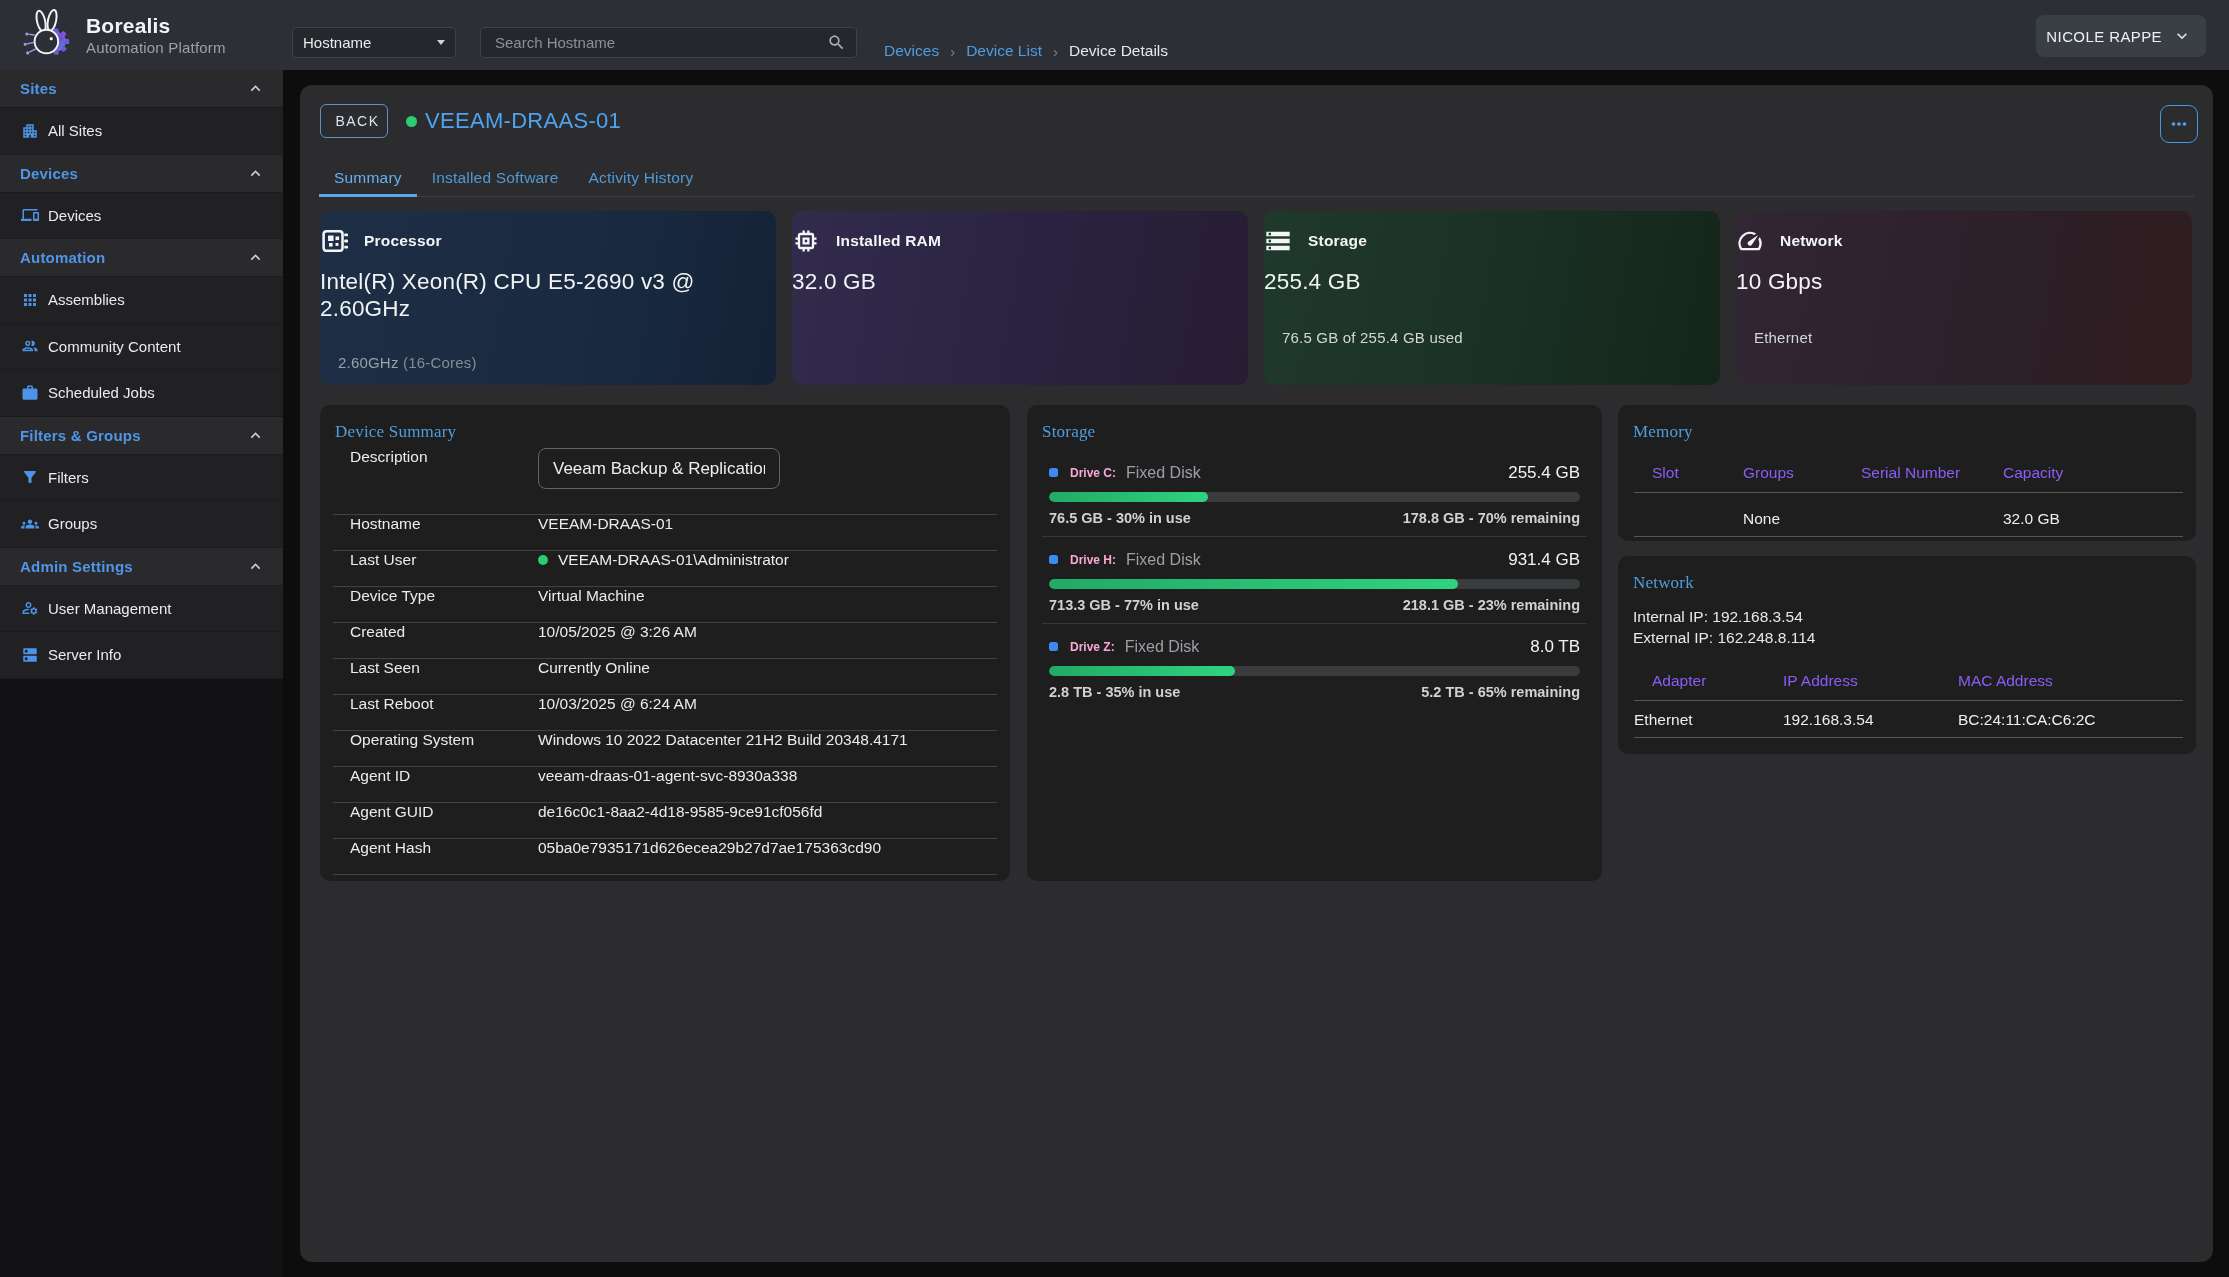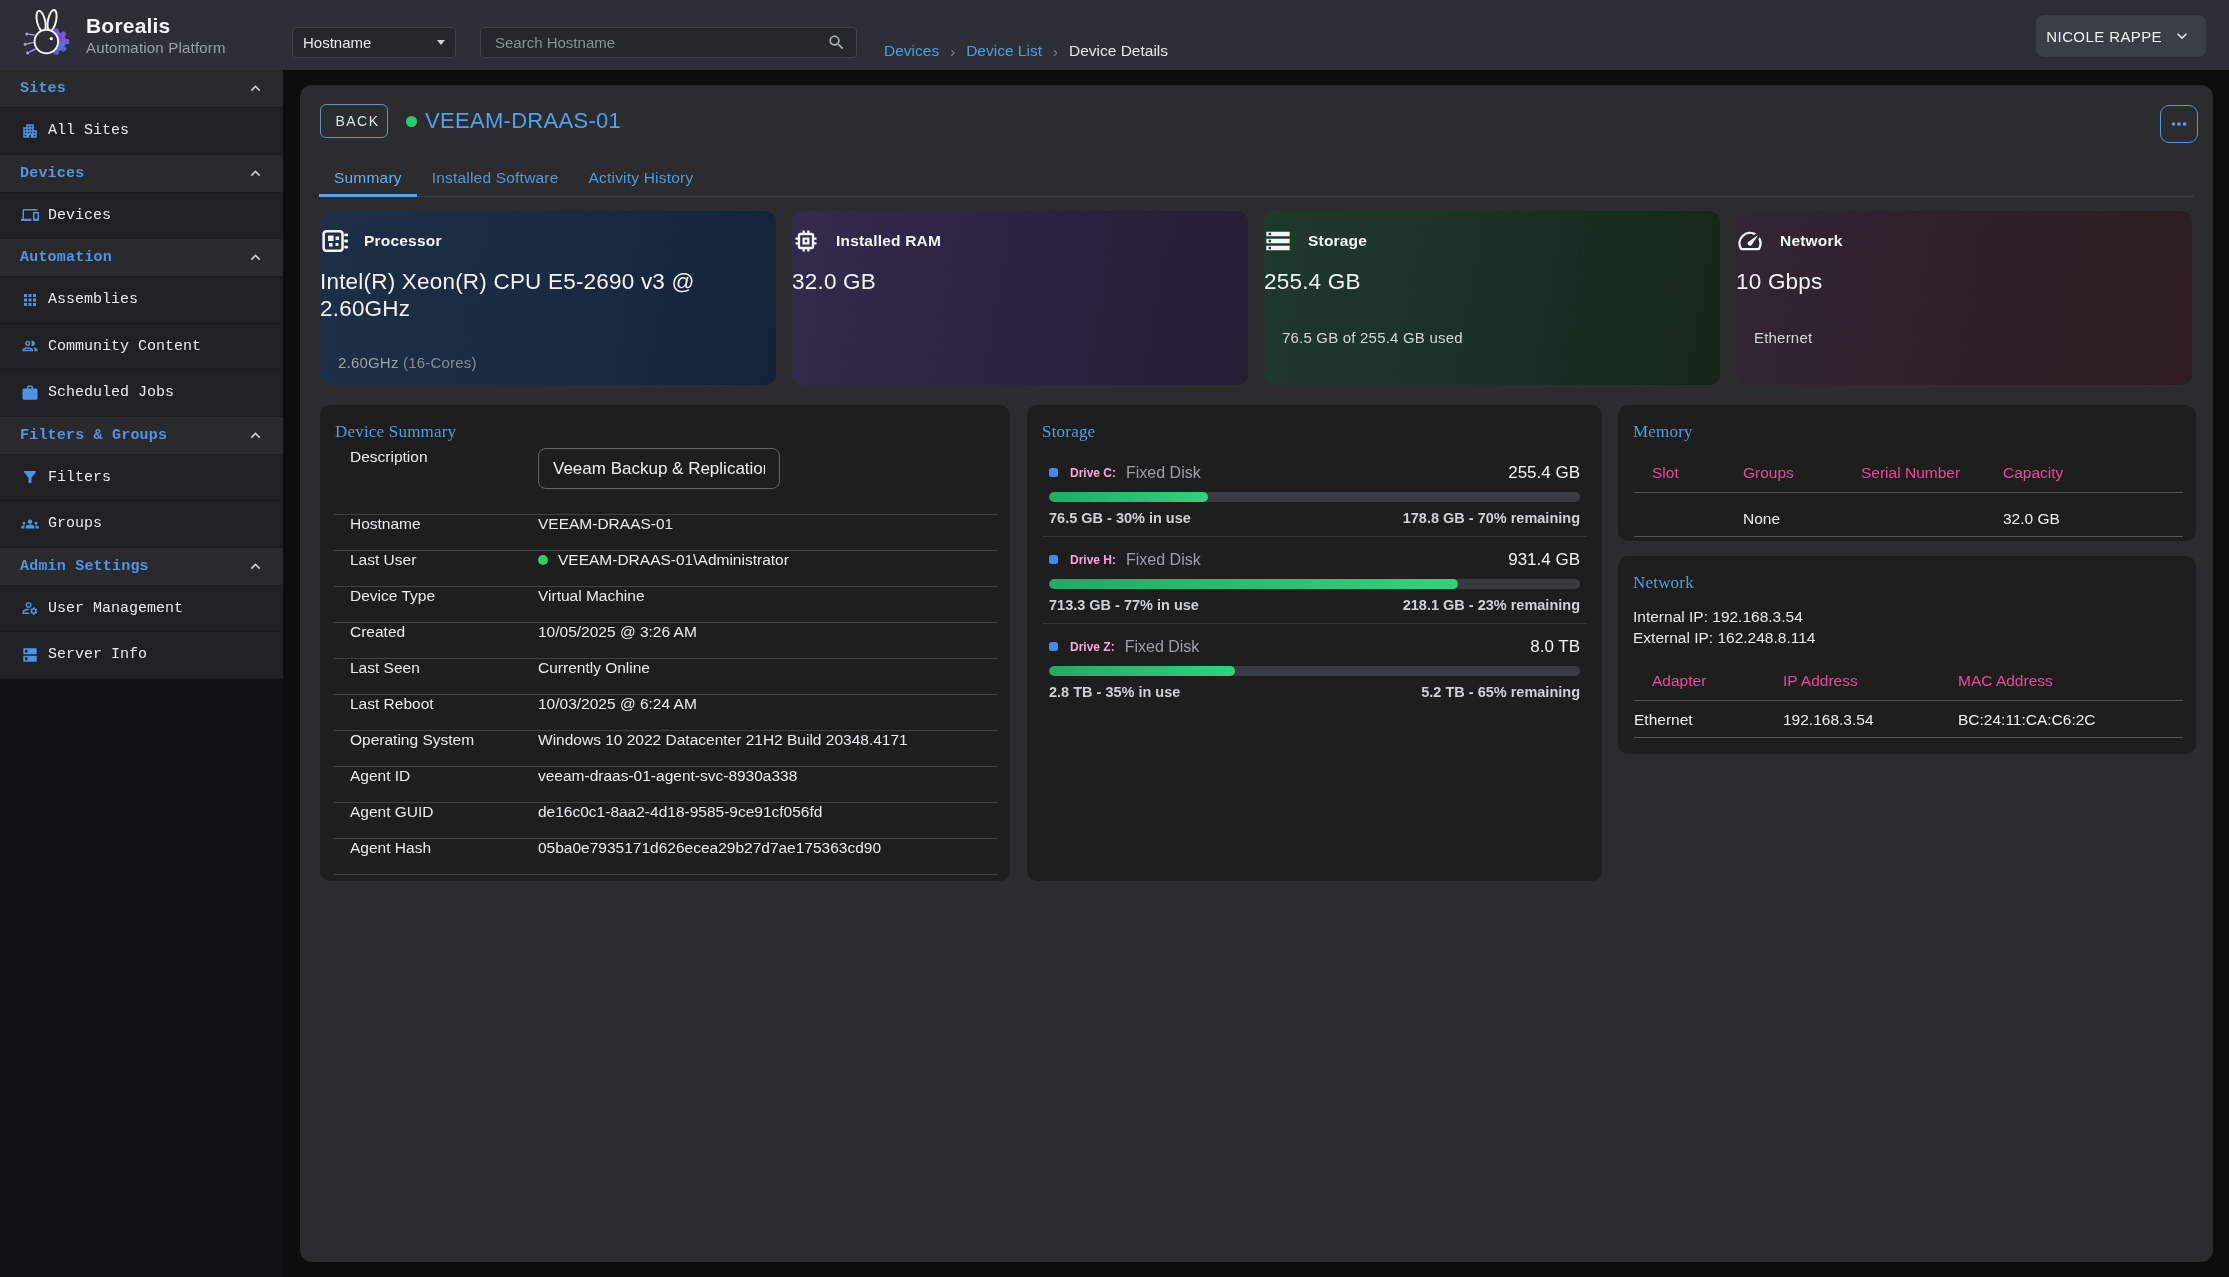--- a/index.html
+++ b/index.html
@@ -22,21 +22,21 @@
   .search-icon { width:19px; height:19px; fill:#aab1b8; flex:0 0 auto; }
   .breadcrumbs { margin-left:27px; display:flex; align-items:center; position:relative; top:16px; font-size:15.5px; }
   .crumb-link { color:#4f9ce0; cursor:pointer; }
   .crumb-sep { color:#7e848a; margin:0 11px; font-size:15px; }
   .crumb-current { color:#e6e8ea; }
   .user-button { position:absolute; right:23px; top:15px; height:42px; background:#3a3f46; border-radius:8px; display:flex; align-items:center; padding:0 14px 0 10px; cursor:pointer;margin-left:16px; }
   .user-name { font-size:15px; color:#eef0f2; letter-spacing:.4px; margin-right:10px; }
   .user-button svg { width:20px; height:20px; fill:#dfe2e5; }
 
   
-  .sidebar { position:absolute; left:0; top:70px; width:283px; height:1207px; background:#121214;font-family:Liberation Mono, monospace; }
+  .sidebar { position:absolute; left:0; top:70px; width:283px; height:1207px; background:#121214; }
   .side-menu { width:100%; }
   .side-header { height:38px; background:#2a2a2c; border-bottom:1px solid #1b1b1d; display:flex; align-items:center; padding:0 18px 0 20px; cursor:pointer; }
   .side-header .hdr-label { flex:1; font-size:15px; font-weight:bold; color:#4f96e6; letter-spacing:.2px; }
   .side-header svg { width:19px; height:19px; fill:#cdd1d5; }
   .side-item { height:46.5px; background:#212123; border-bottom:1px solid #1b1b1d; display:flex; align-items:center; padding-left:21px; cursor:pointer; }
   .side-item svg { width:18px; height:18px; fill:#4d94e8; margin-right:9px; flex:0 0 auto; }
   .side-item .itm-label { font-size:15px; color:#e9ebed; }
 
   
   .main { position:absolute; left:283px; top:70px; right:0; bottom:0; background:#0d0d0e; }
@@ -100,21 +100,21 @@
   .drive-bar { margin:9px 7px 0 7px; height:10px; border-radius:5px; background:#393c3f; overflow:hidden; }
   .drive-fill { height:100%; border-radius:5px; background:linear-gradient(90deg,#22aa66,#2fd37f); }
   .drive-caps { display:flex; margin:8px 7px 0 7px; font-size:14.5px; font-weight:bold; color:#cfd2d5; }
   .cap-right { margin-left:auto; }
 
   
   #memory-panel { left:1318px; top:320px; width:578px; height:136px; }
   #network-panel { left:1318px; top:471px; width:578px; height:198px; }
   .mem-table { position:absolute; left:16px; right:13px; top:59px; }
   .tbl { width:100%; border-collapse:collapse; table-layout:fixed; }
-  .tbl th { font-size:15.5px; font-weight:normal; color:#ec4899; text-align:left; padding:0 0 10px 0; border-bottom:1px solid #565656; }
+  .tbl th { font-size:15.5px; font-weight:normal; color:#8b5cf6; text-align:left; padding:0 0 10px 0; border-bottom:1px solid #565656; }
   .tbl td { font-size:15.5px; color:#eceeef; text-align:left; padding:17px 0 8px 0; border-bottom:1px solid #565656; }
   .tbl .c1 { padding-left:18px; }
   .net-ips { position:absolute; left:15px; top:50px; font-size:15.5px; color:#e6e8ea; line-height:21px; }
   .net-table { position:absolute; left:16px; right:13px; top:116px; }
   .net-table .tbl td { padding:10px 0 8px 0; }
 </style>
 </head>
 <body>
 
 <div class="app">

